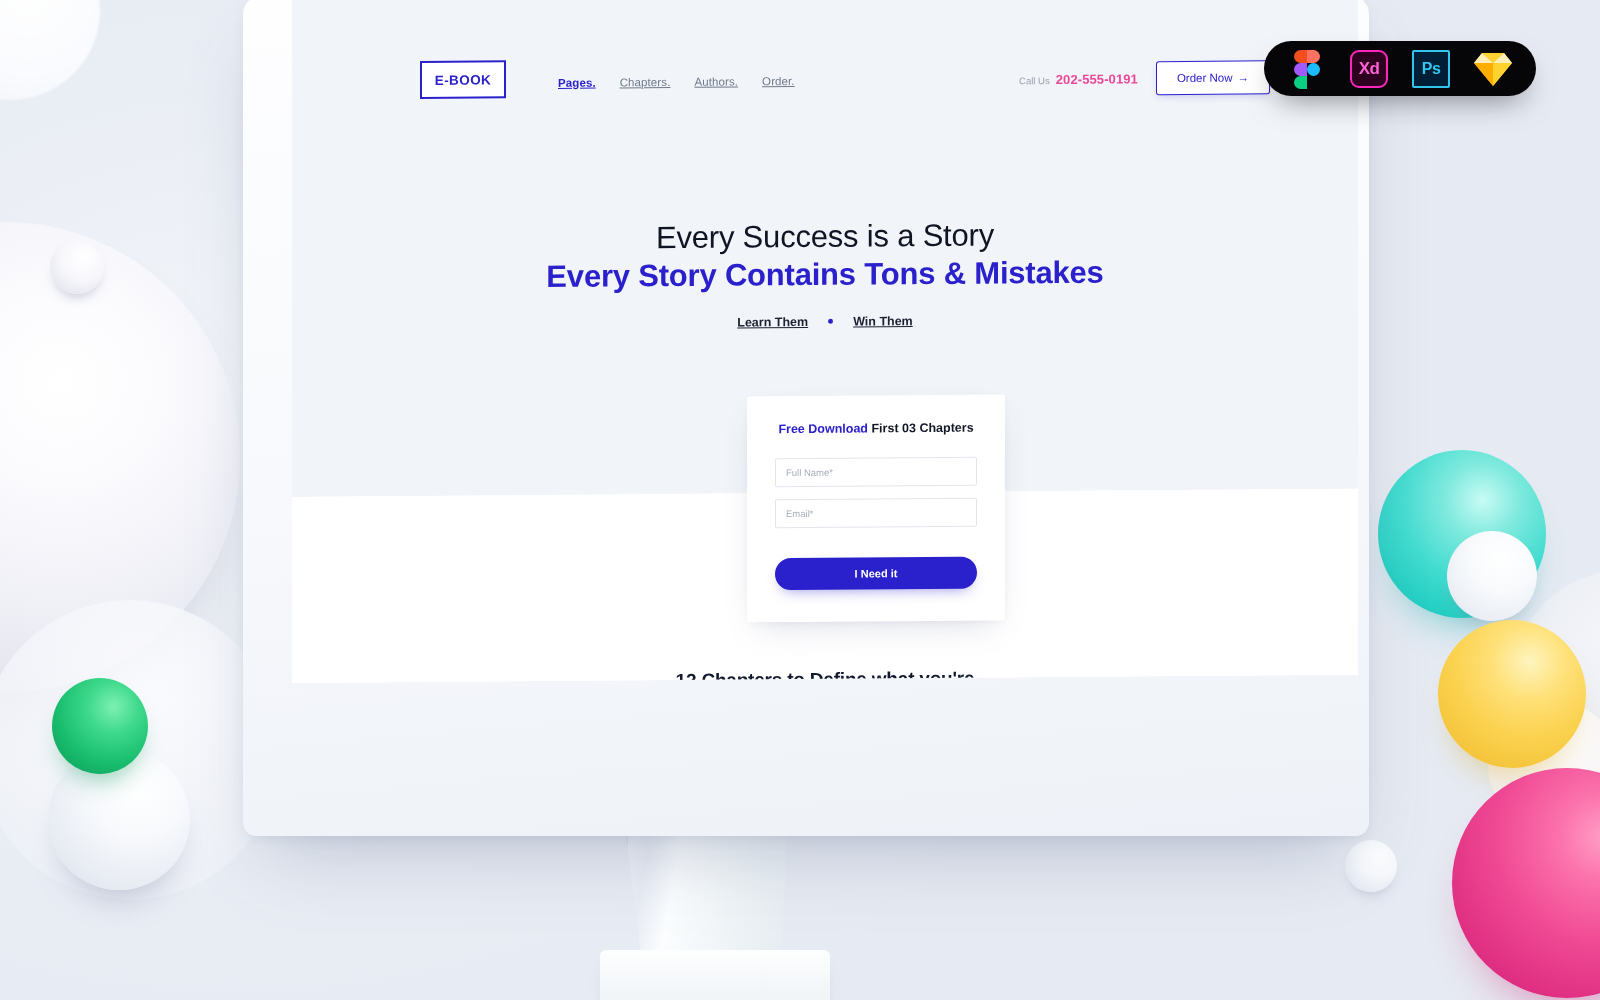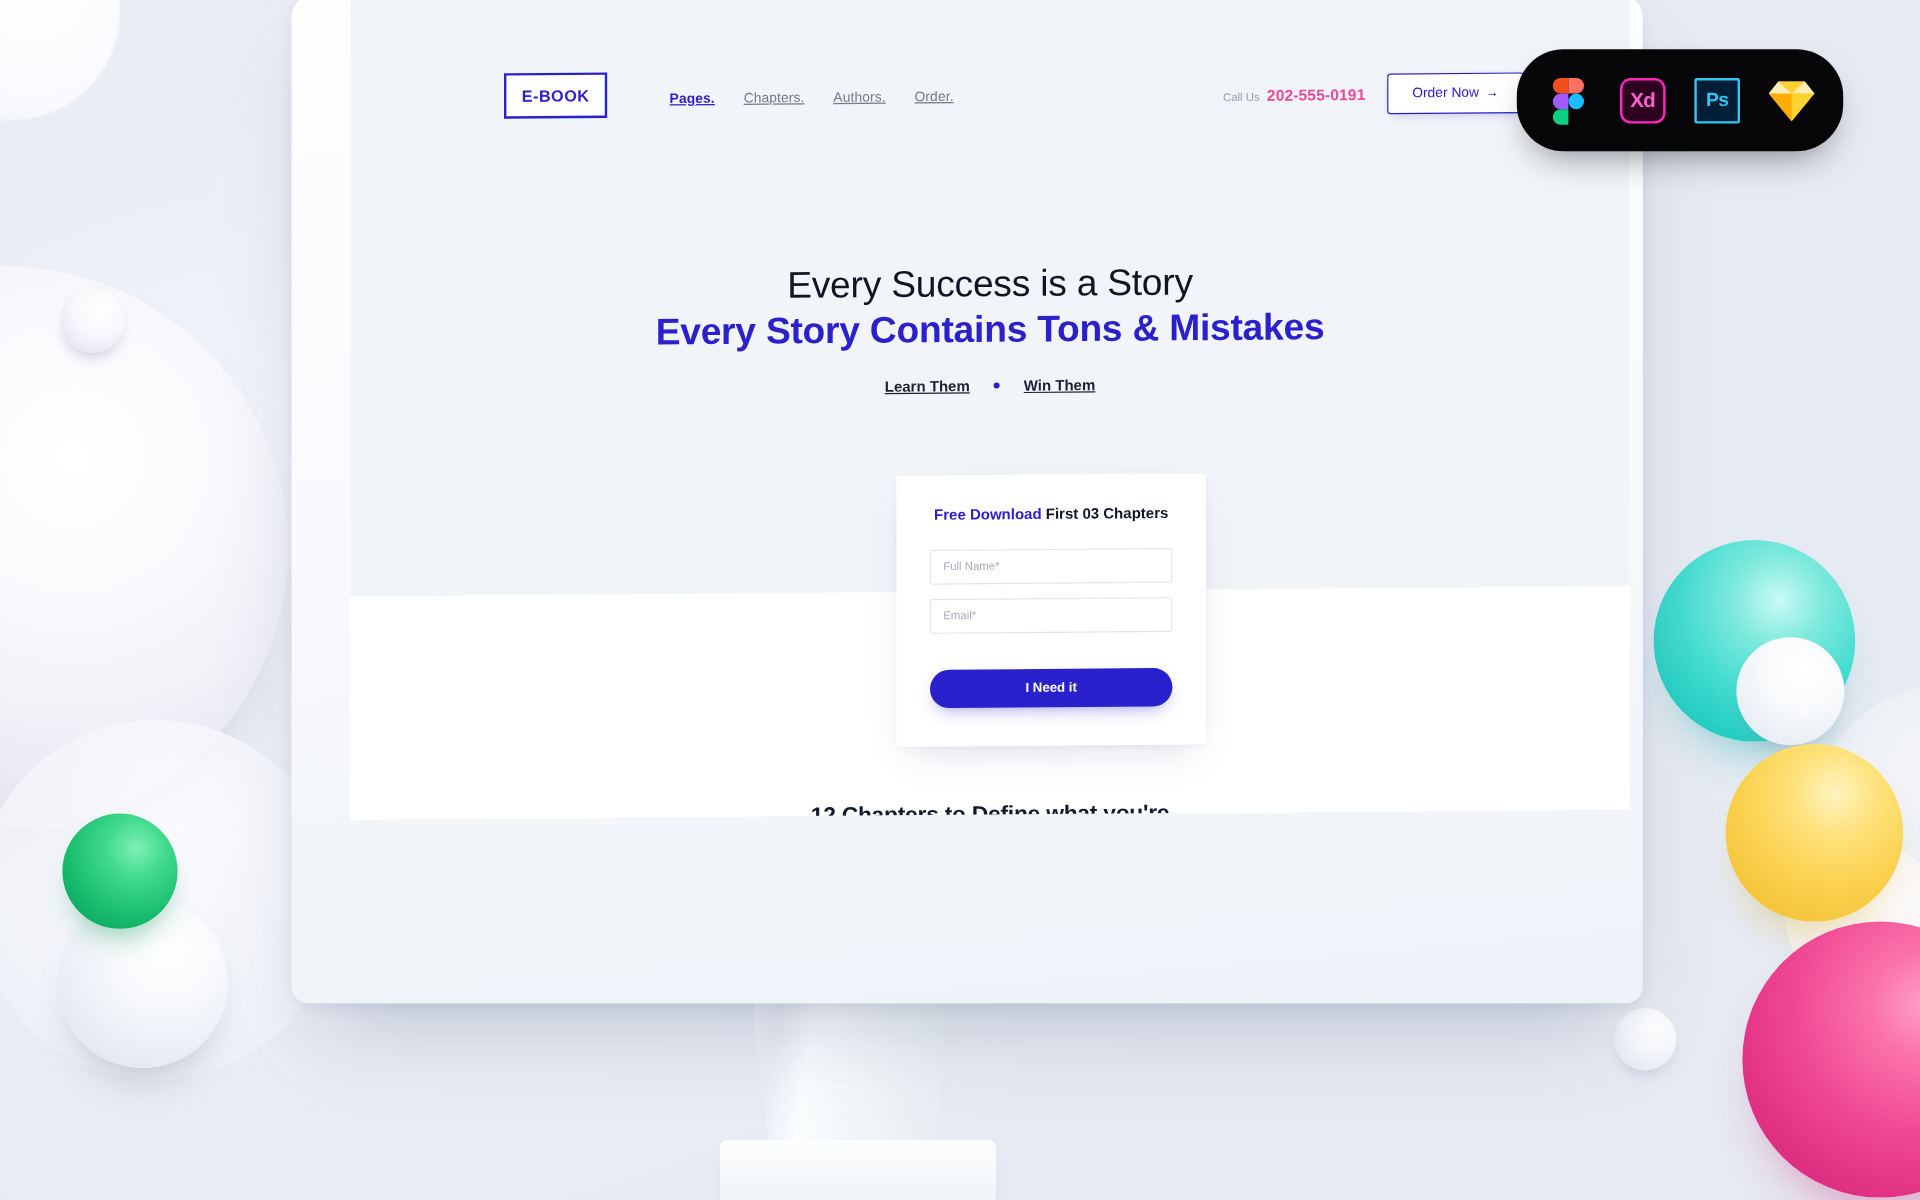--- a/index.html
+++ b/index.html
@@ -198,21 +198,21 @@
 
   
   #below-fold { position:absolute; left:0; top:497px; width:1066px; height:203px; background:#ffffff; }
   #next-heading {
     position:absolute; left:0; top:176px; width:1066px; text-align:center;
     font-size:19px; font-weight:bold; color:#131a2e; letter-spacing:-.2px;
   }
 
   
   #app-badge {
-    position:absolute; left:1264px; top:41px; width:272px; height:85px;
+    position:absolute; left:1264px; top:41px; width:272px; height:55px;
     background:#060608; border-radius:39px;
     display:flex; align-items:center; justify-content:center; gap:20px;
     box-shadow:0 14px 30px -12px rgba(10,10,20,.5);
   }
   .app-ico { width:42px; height:42px; display:flex; align-items:center; justify-content:center; }
   
   .fig { position:relative; width:26px; height:38px; }
   .fig i { position:absolute; display:block; }
   .fig .f1 { left:0; top:0; width:13px; height:13px; background:#f24e1e; border-radius:7px 0 0 7px; }
   .fig .f2 { left:13px; top:0; width:13px; height:13px; background:#ff7262; border-radius:0 7px 7px 0; }

